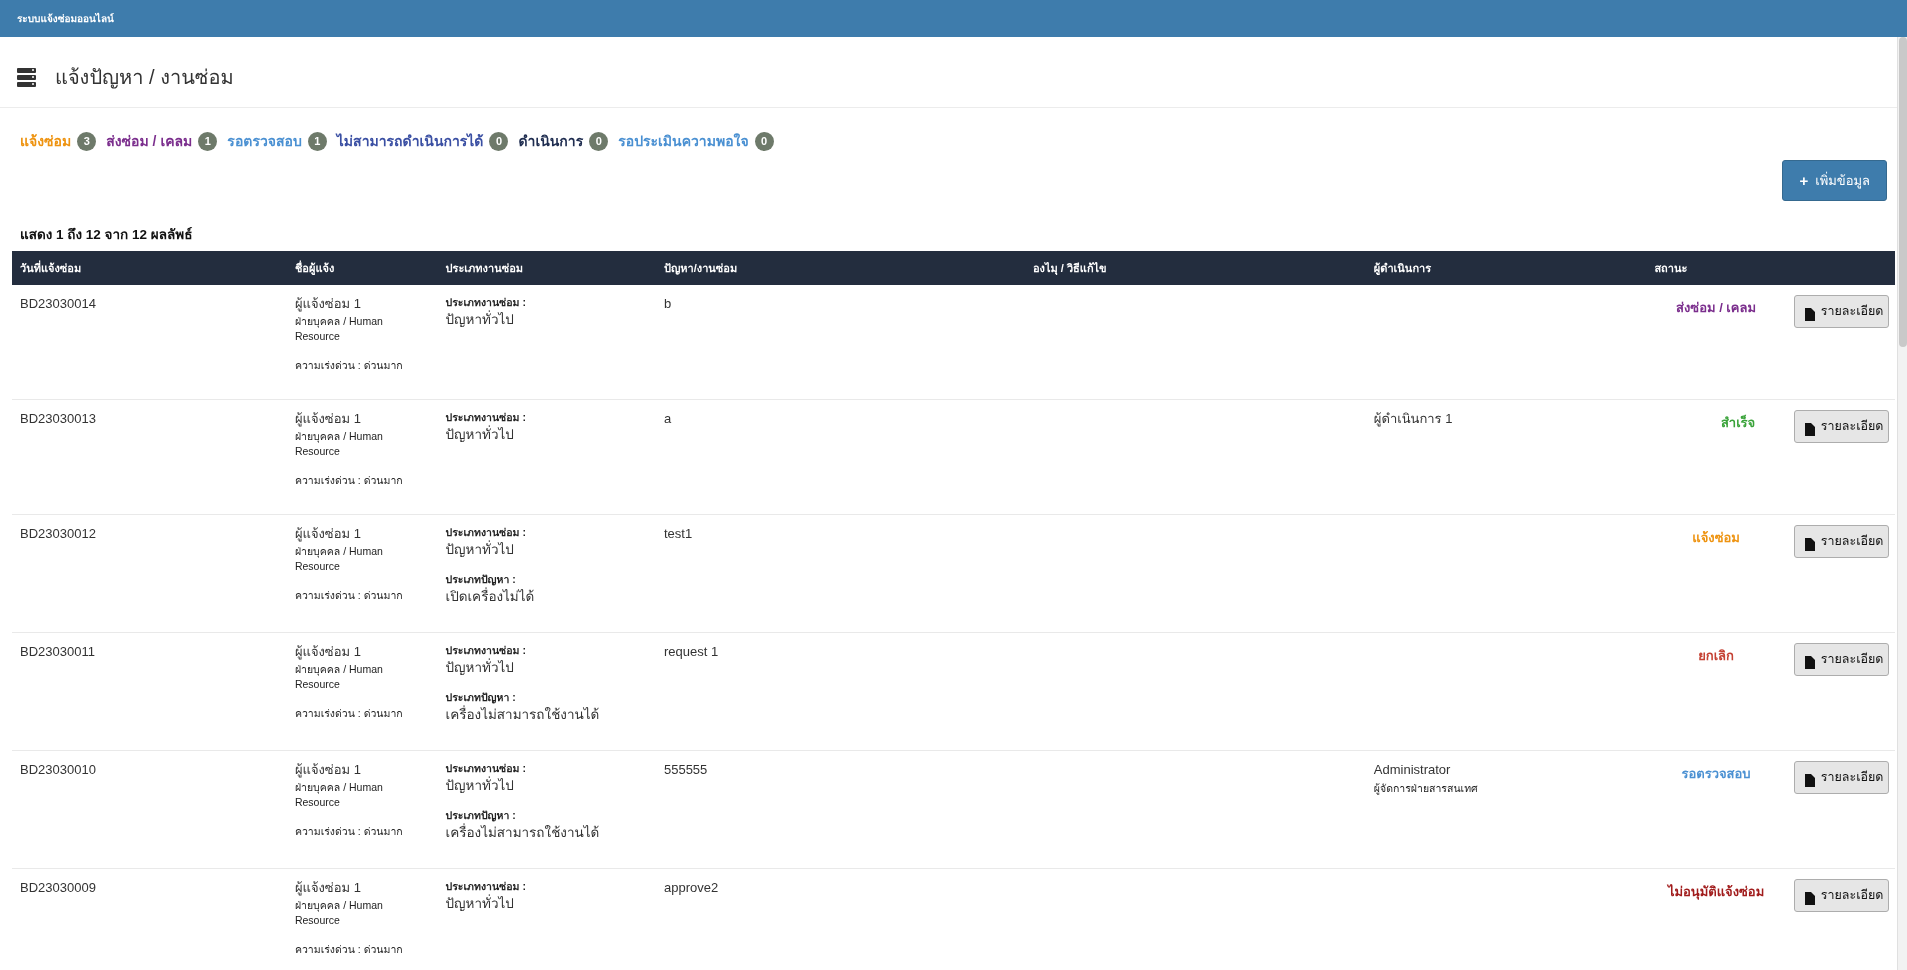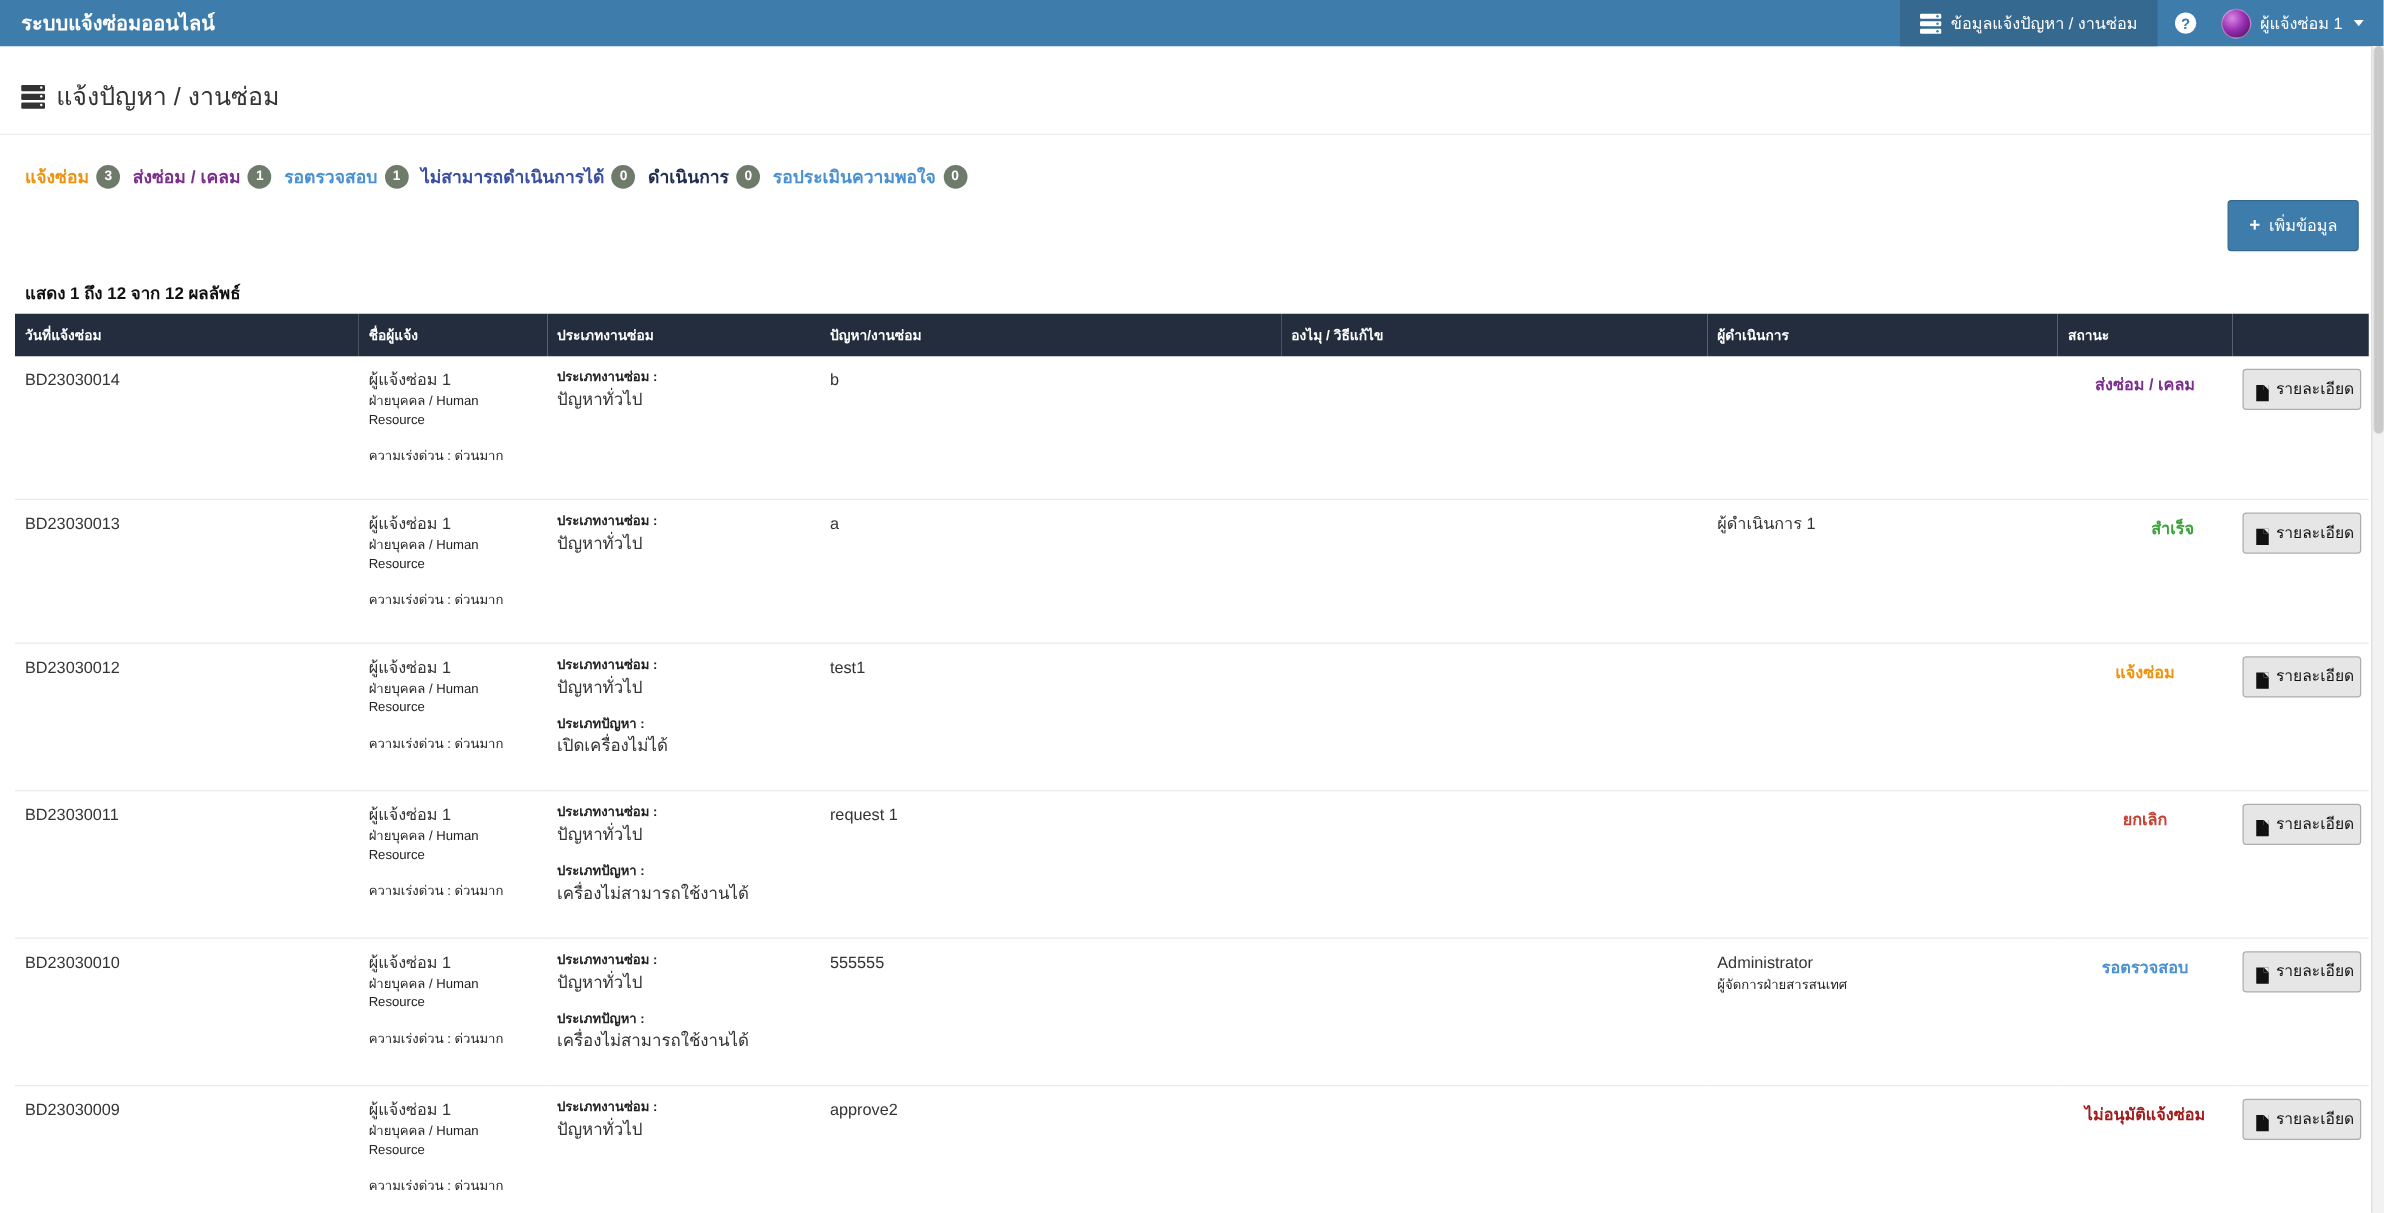--- a/index.html
+++ b/index.html
@@ -2,21 +2,21 @@
 <html lang="th"><head>
 <meta charset="utf-8">
 <style>
   * { margin:0; padding:0; box-sizing:border-box; }
   html,body { width:1907px; height:970px; overflow:hidden; background:#fff;
     font-family:"Liberation Sans","DejaVu Sans",sans-serif; color:#333; }
 
   
   .topbar { height:37px; background:#3e7cac; display:flex; align-items:stretch;
     justify-content:space-between; color:#fff; }
-  .app-title { font-size:16px; font-weight:bold; display:flex; align-items:center; padding:17px 17px; }
+  .app-title { font-size:10px; font-weight:bold; display:flex; align-items:center; padding:17px 17px; }
   .topbar-right { display:flex; align-items:stretch; }
   .nav-item { display:flex; align-items:center; gap:8px; padding:0 16px; font-size:13px;
     background:#35698f; cursor:pointer; }
   .help-btn { display:flex; align-items:center; padding:0 14px; cursor:pointer; }
   .help-circle { width:17px; height:17px; border-radius:50%; background:#fff; color:#3e7cac;
     font-size:12px; font-weight:bold; display:flex; align-items:center; justify-content:center; }
   .user-menu { display:flex; align-items:center; gap:7px; padding:0 16px 0 6px; font-size:13px; cursor:pointer; }
   .avatar { width:24px; height:24px; border-radius:50%;
     background:radial-gradient(circle at 35% 30%, #d98ae0 0%, #9b30b5 45%, #3c1048 100%);
     border:1px solid rgba(255,255,255,.4); }
@@ -27,21 +27,21 @@
   .stack-icon { display:inline-flex; flex-direction:column; gap:2px; }
   .stack-icon i { display:block; width:17px; height:4px; border-radius:1px; position:relative; }
   .stack-icon.white i { background:#fff; }
   .stack-icon.dark i { background:#333; }
   .stack-icon i::before { content:""; position:absolute; right:2px; top:1px; width:2px; height:2px;
     border-radius:50%; background:#3e7cac; }
   .stack-icon.dark i::before { background:#fff; }
 
   
   .page-header { padding:24px 17px 14px 17px; border-bottom:1px solid #ececec;
-    display:flex; align-items:center; gap:9px; }
+    display:flex; align-items:center; gap:19px; }
   .page-header h1 { font-size:20px; font-weight:400; color:#333; }
   .page-header .stack-icon i { width:19px; height:5px; }
 
   
   .section { padding:0 12px; }
   .badges-row { padding:22px 8px 0 8px; display:flex; flex-wrap:wrap; gap:6px 10px; align-items:center;
     font-size:14px; }
   .badge-item { display:inline-flex; align-items:center; gap:6px; }
   .badge-label { font-weight:bold; }
   .badge-count { min-width:19px; height:19px; padding:0 4px; border-radius:10px; background:#6e7a6a;
@@ -84,38 +84,20 @@
   .scrollbar { position:fixed; top:37px; right:0; width:10px; height:933px; background:#f2f2f2;
     border-left:1px solid #e0e0e0; }
   .scrollbar .thumb { position:absolute; top:0; left:1px; width:8px; height:310px; background:#c9c9c9;
     border-radius:4px; }
 </style>
 </head>
 <body>
 
 <div class="topbar">
   <div class="app-title">ระบบแจ้งซ่อมออนไลน์</div>
-  <div class="topbar-right">
-    <div class="nav-item">
-      <span class="stack-icon white">
-          <i></i>
-          <i></i>
-          <i></i>
-        </span>
-      <span>ข้อมูลแจ้งปัญหา / งานซ่อม</span>
-    </div>
-    <div class="help-btn">
-      <span class="help-circle">?</span>
-    </div>
-    <div class="user-menu">
-      <span class="avatar"></span>
-      <span>ผู้แจ้งซ่อม 1</span>
-      <span class="caret"></span>
-    </div>
-  </div>
 </div>
 
 <div class="page-header">
   <span class="stack-icon dark">
       <i></i>
       <i></i>
       <i></i>
     </span>
   <h1>แจ้งปัญหา / งานซ่อม</h1>
 </div>

